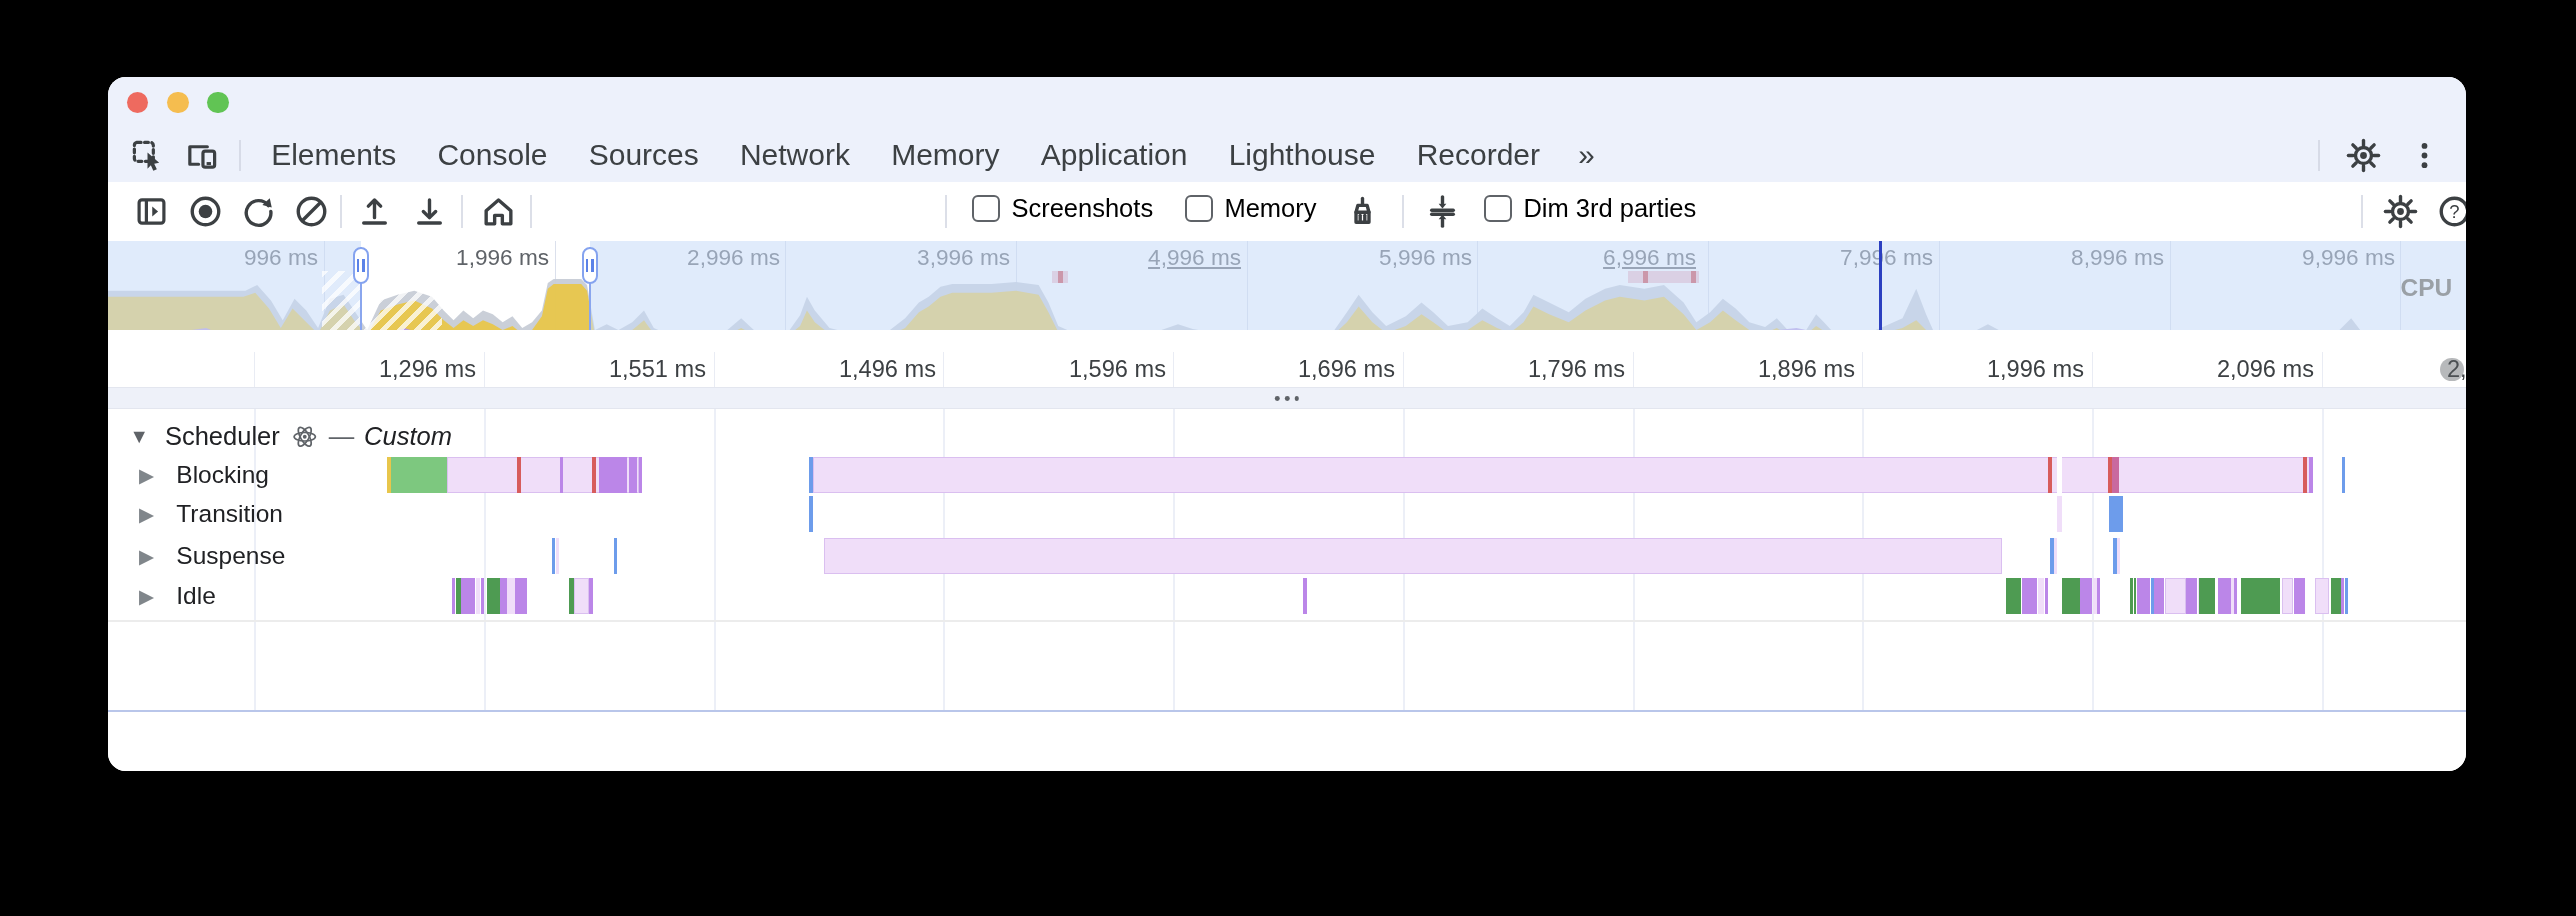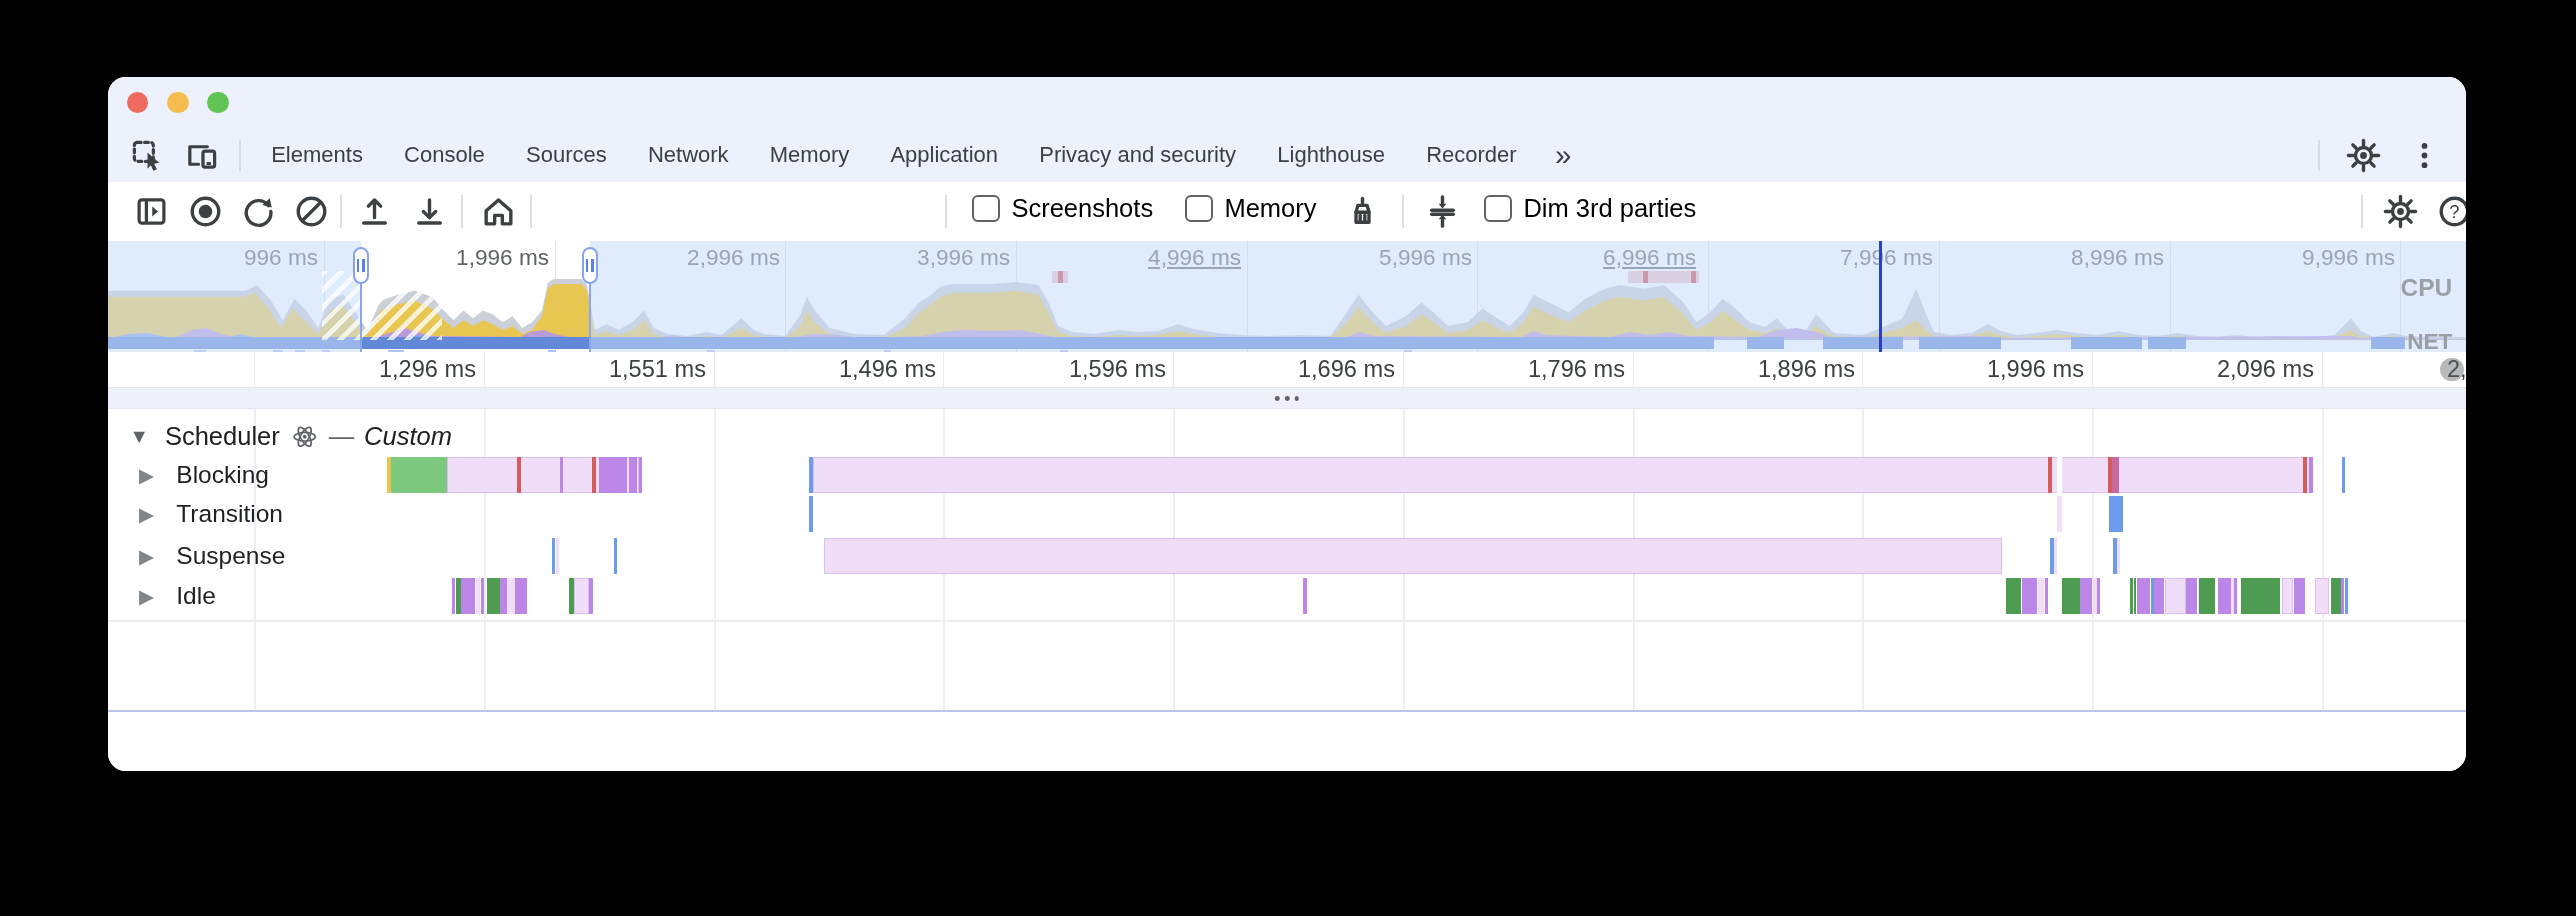--- a/index.html
+++ b/index.html
@@ -8,33 +8,33 @@
   #devtools-window{position:absolute;left:108px;top:77px;width:2358px;height:694px;background:#fff;
     border-radius:17.7px;box-shadow:0 23.6px 69px rgba(0,0,0,.55);overflow:hidden;}
   
   #titlebar{left:0;top:0;width:100%;height:51px;background:#edf1fb;}
   .tl{position:absolute;top:14.7px;width:21.6px;height:21.6px;border-radius:50%;}
   
   #tabbar{left:0;top:51px;width:100%;height:54px;background:#edf1fb;border-bottom:2px solid #dfe3ee;
     display:flex;align-items:stretch;}
   .tb-icons{display:flex;align-items:center;padding:0 9.8px 0 21.6px;gap:19.6px;}
   .vdiv{width:2px;height:31px;background:#d7dbe7;align-self:center;}
-  .tab{display:flex;align-items:center;padding:0 20.6px;font-size:22px;color:#3c4043;position:relative;cursor:default;white-space:nowrap;}
+  .tab{display:flex;align-items:center;padding:0 20.6px;font-size:30px;color:#3c4043;position:relative;cursor:default;white-space:nowrap;}
   .tab.active{color:#1a73e8;}
   .tab.active::after{content:"";position:absolute;left:7.9px;right:7.9px;bottom:0;height:3.9px;background:#1a73e8;border-radius:2.9px 2.9px 0 0;}
   .tab-more{display:flex;align-items:center;padding:0 17.7px;color:#3c4043;font-size:29.5px;}
   .tb-right{margin-left:auto;display:flex;align-items:center;gap:25.5px;padding-right:25.5px;}
   
   #perf-toolbar{left:0;top:105px;width:100%;height:59px;background:#fff;border-bottom:2px solid #e8eaf2;}
   .icon-btn{position:absolute;top:9.8px;width:39px;height:39px;display:flex;align-items:center;justify-content:center;}
   .t-vdiv{position:absolute;top:12.8px;width:2px;height:33px;background:#dcdfe8;}
   .chk-group{position:absolute;top:11.8px;display:flex;align-items:center;font-size:25.5px;color:#000000;}
   .chk{width:23.6px;height:23.6px;border:2.5px solid #5f6368;border-radius:5.9px;margin-right:11.8px;background:#fff;}
   
-  #overview{left:0;top:164px;width:100%;height:111px;background:#fff;overflow:hidden;}
+  #overview{left:0;top:164px;width:100%;height:89px;background:#fff;overflow:hidden;}
   .ov-grid{position:absolute;top:0;bottom:0;width:1px;background:rgba(110,130,180,.25);}
   .ov-label{position:absolute;top:2.9px;height:27.5px;line-height:27.5px;font-size:22.6px;color:#5f6368;text-align:right;width:167px;}
   .ov-overlay{position:absolute;top:0;height:111px;background:rgba(199,219,248,.55);}
   .ov-hatch{position:absolute;top:29.5px;height:69px;background:repeating-linear-gradient(135deg,rgba(255,255,255,.75) 0 4.9px,rgba(255,255,255,0) 4.9px 11.8px);}
   .ov-handle{position:absolute;top:5.9px;width:15.7px;height:37px;background:#fff;border:2.5px solid #85a3ef;border-radius:8.8px;box-sizing:border-box;display:flex;align-items:center;justify-content:center;gap:2.9px;z-index:6;}
   .ov-handle i{display:block;width:2.5px;height:13.7px;background:#5b82e8;}
   .ov-handle-line{position:absolute;top:5.9px;bottom:0;width:2px;background:#8aa6ee;z-index:5;}
   .ov-redmark{position:absolute;top:30px;height:11.8px;background:#f2c4cc;}
   .ov-redtick{position:absolute;top:30px;height:11.8px;width:4.9px;background:#d0454c;}
   .net-seg{position:absolute;top:96px;height:11.8px;background:#6189d8;}
@@ -94,21 +94,20 @@
       </span>
       <span class="vdiv"></span>
     </div>
     <div id="tabs" style="display:flex;">
         <div class="tab">Elements</div>
         <div class="tab">Console</div>
         <div class="tab">Sources</div>
         <div class="tab">Network</div>
         <div class="tab">Memory</div>
         <div class="tab">Application</div>
-        <div class="tab">Privacy and security</div>
         <div class="tab">Lighthouse</div>
         <div class="tab">Recorder</div>
       </div>
     <div class="tab-more">»</div>
     <div class="tb-right">
       <span class="vdiv"></span>
       <span>
         <svg width="37" height="37" viewBox="0 0 24 24">
             <circle class="ic" cx="12" cy="12" r="5.2"></circle>
             <circle cx="12" cy="12" r="2.2" fill="#3c4043" stroke="none"></circle>

